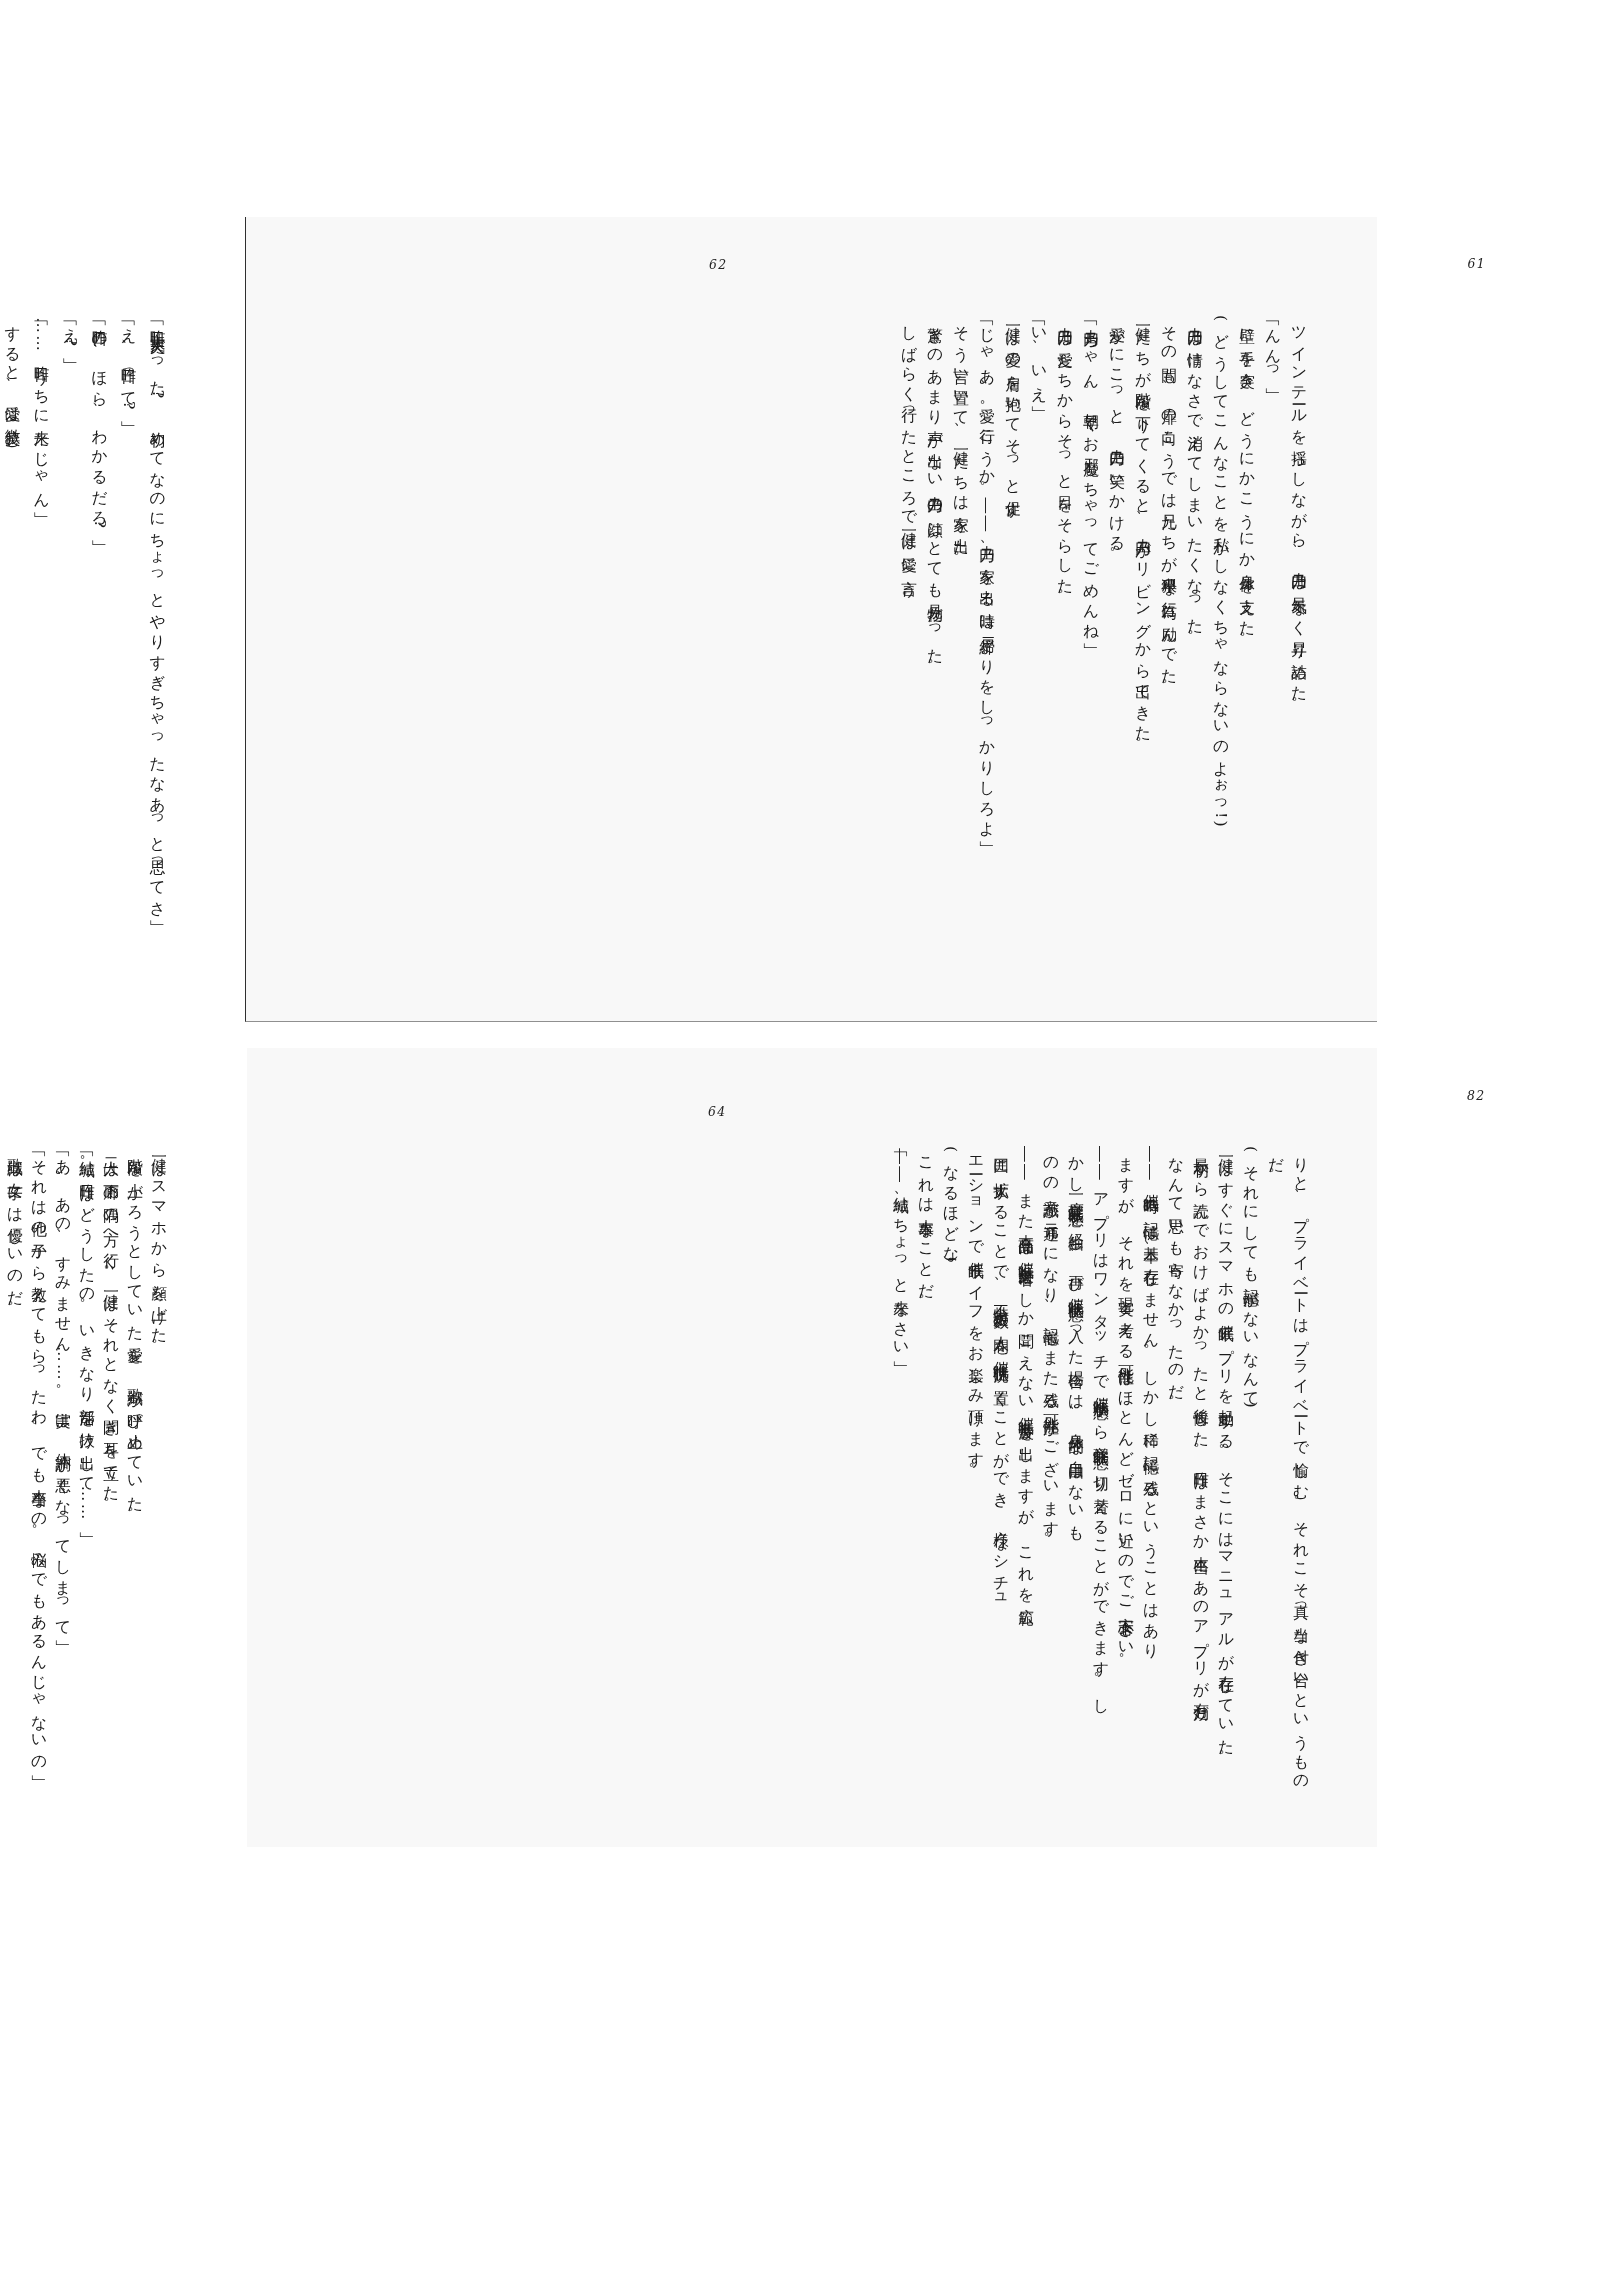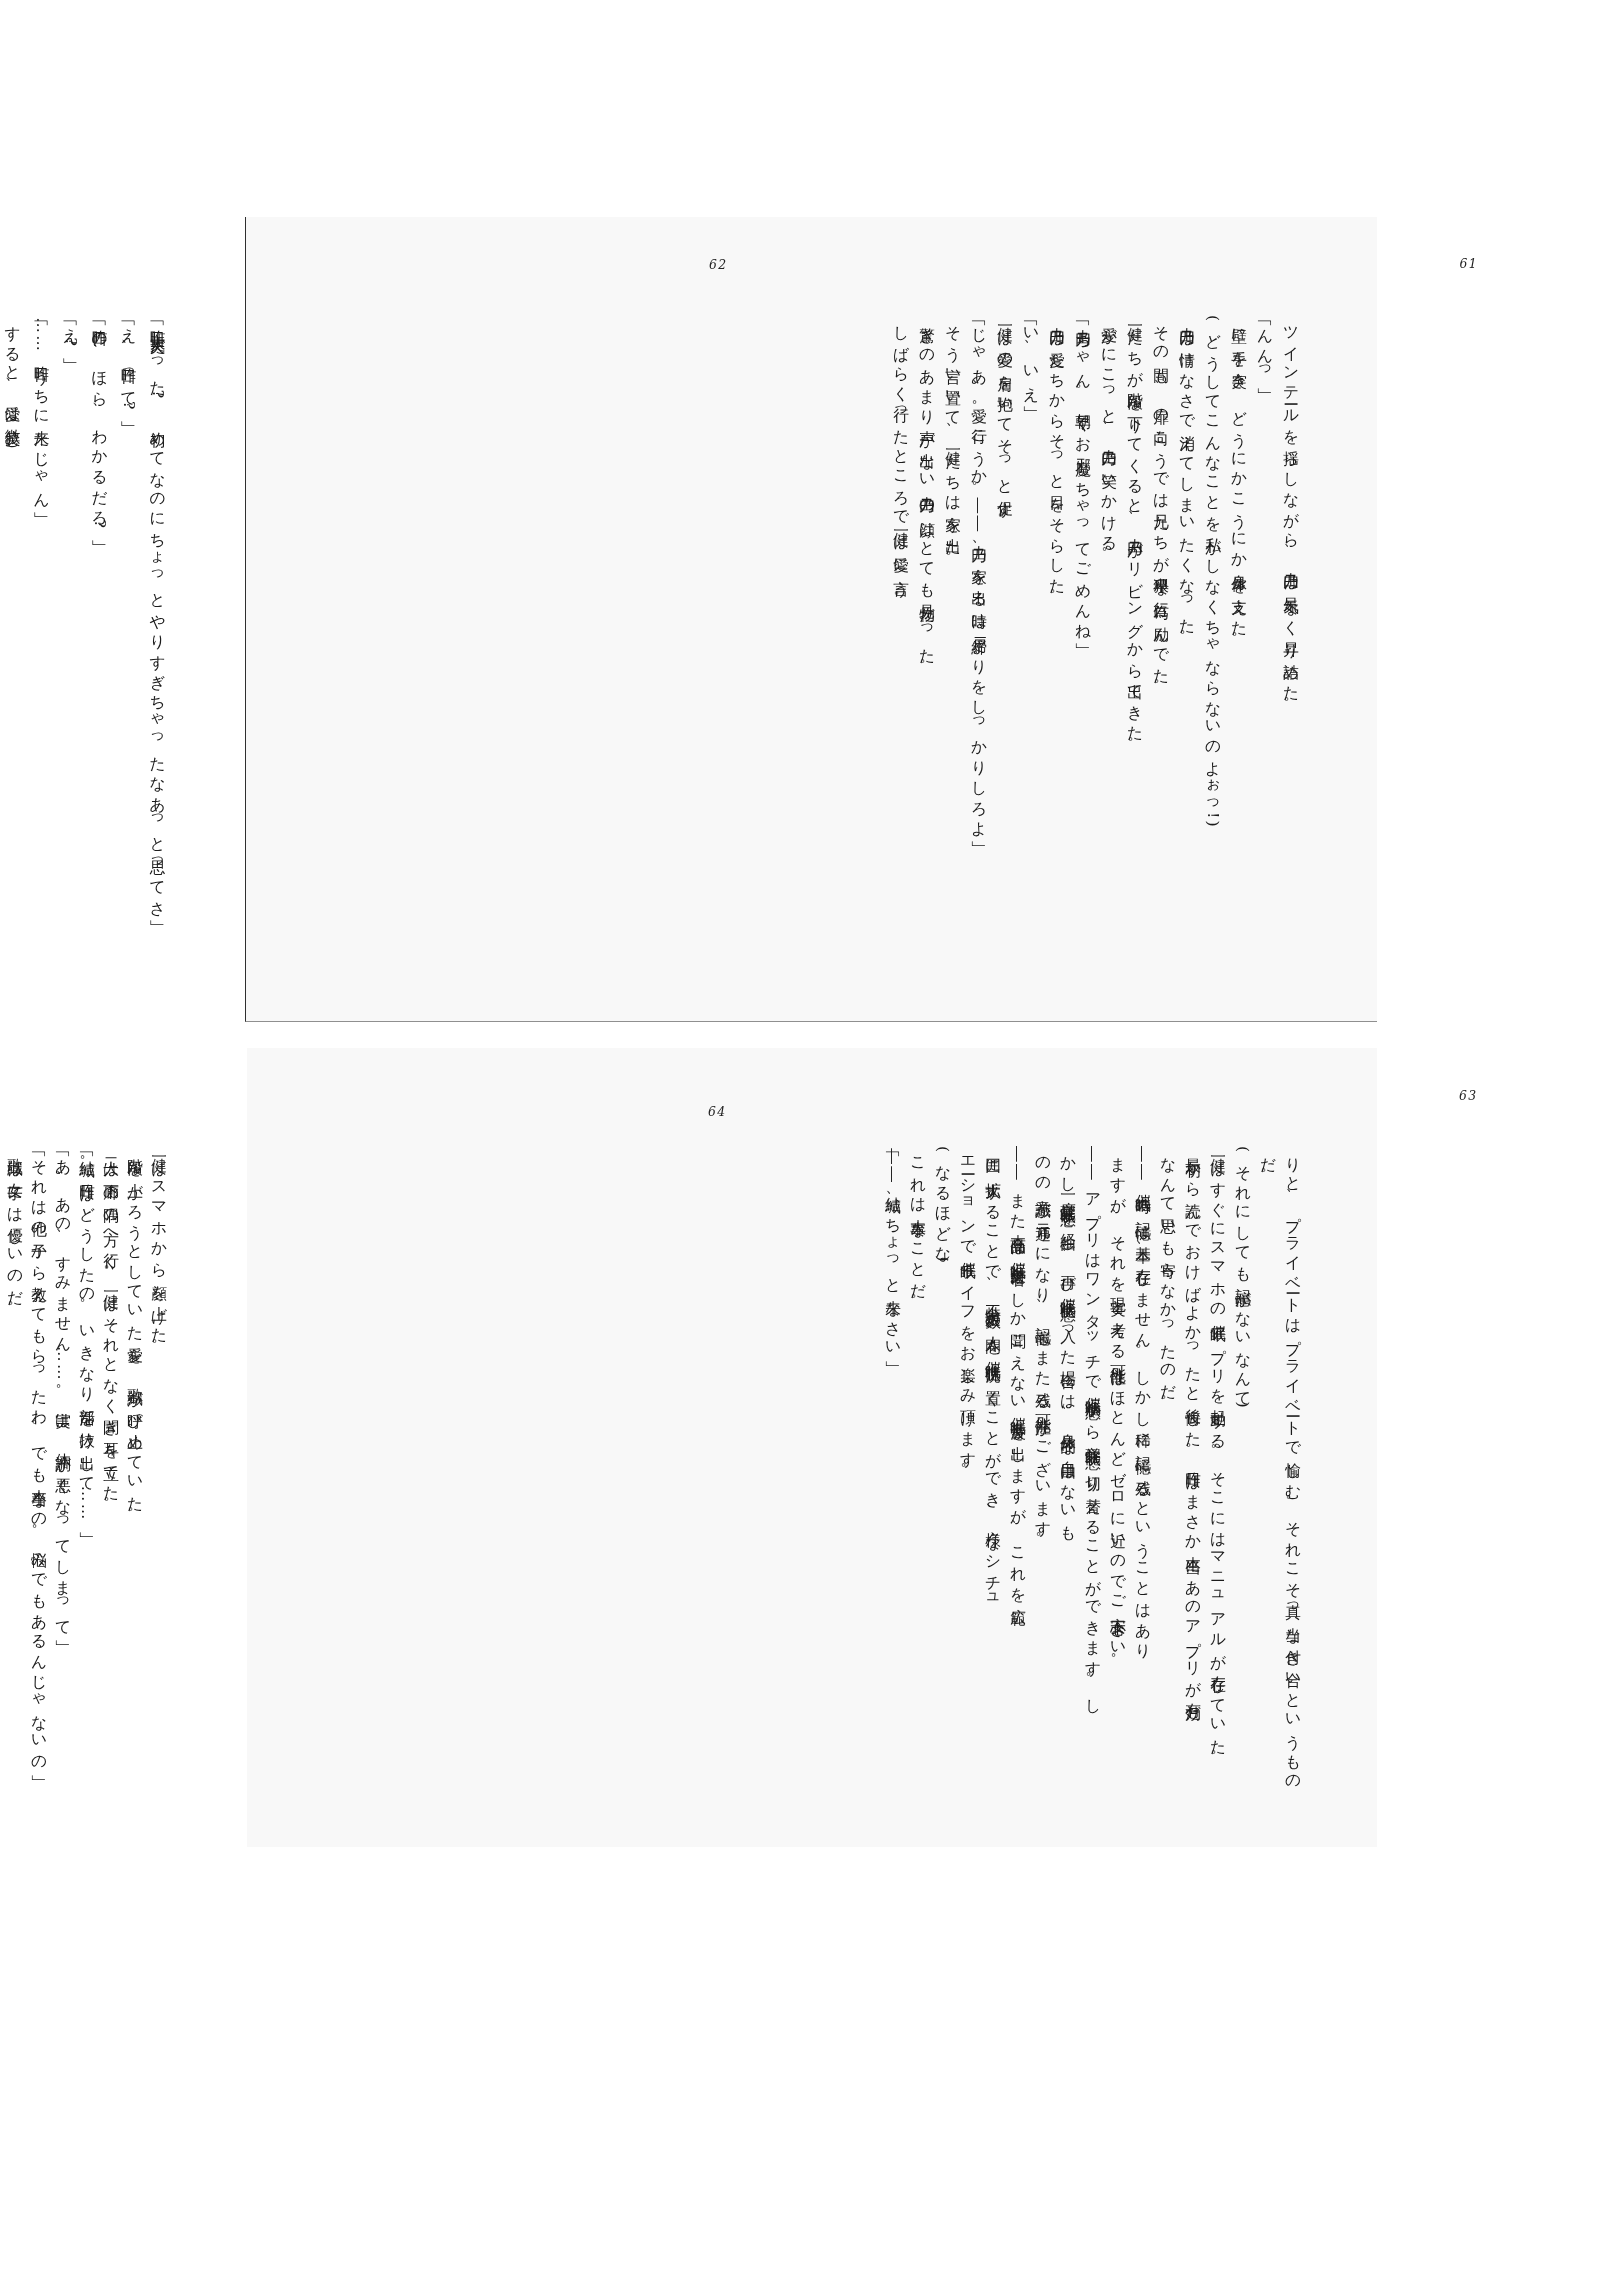--- a/index.html
+++ b/index.html
@@ -11,21 +11,21 @@
   .scan{position:absolute;background:#f8f8f8;}
   .scan-top{
     left:245px;top:217px;width:1131px;height:804px;
     border-left:1.3px solid #2f2f2f;
     border-bottom:1.3px solid #8f8f8f;
   }
   .scan-bottom{
     left:247px;top:1048px;width:1130px;height:799px;
   }
   .page{position:absolute;top:0;height:100%;width:50%;}
-  .page-right{right:8px;}
+  .page-right{right:0;}
   .page-left{left:0;}
   .pagenum{
     position:absolute;
     font-style:italic;font-size:12.4px;color:#222;
     letter-spacing:1.3px;
   }
   .textblock{
     position:absolute;top:98px;height:686px;
     writing-mode:vertical-rl;
     text-orientation:mixed;
@@ -79,21 +79,21 @@
         <p>「え?」</p>
         <p>「……昨日うちに来たじゃん」</p>
         <p>すると、愛は微笑む。</p>
         <p>「行ってないよ?　健一君ってば誰かと間違えてるんじゃない?」</p>
       </div>
   </div>
 </div>
 
 <div class="scan scan-bottom">
   <div class="page page-right">
-    <span id="pn63" class="pagenum">63</span>
+    <span id="pn63" class="pagenum">82</span>
     <div id="tb63" class="textblock">
         <p>りと、プライベートはプライベートで愉しむ。それこそ真っ当な付き合いというもの</p>
         <p>だ。</p>
         <p>(それにしても記憶がないなんて)</p>
         <p>健一はすぐにスマホの催眠アプリを起動する。そこにはマニュアルが存在していた。</p>
         <p>最初から読んでおけばよかったと後悔した。昨日はまさか本当にあのアプリが有効だ</p>
         <p>なんて思いも寄らなかったのだ。</p>
         <p>――催眠時の記憶は基本、存在しません。しかし稀に記憶に残るということはあり</p>
         <p>ますが、それを現実と考える可能性はほとんどゼロに近いのでご安心下さい。</p>
         <p>――アプリはワンタッチで催眠状態から覚醒状態へ切り替えることができます。し</p>

